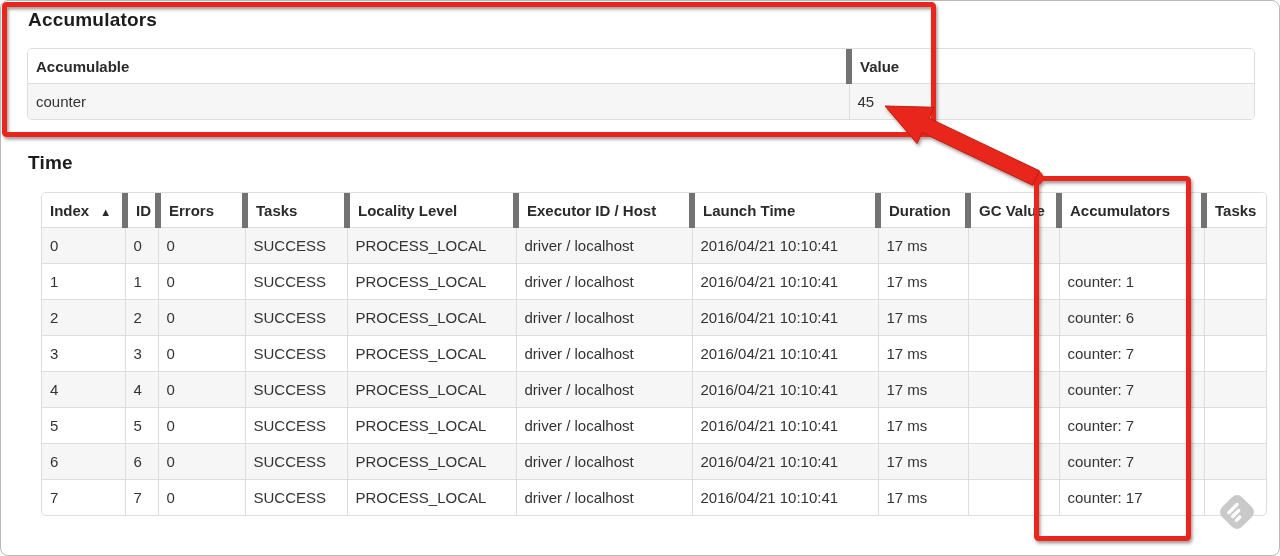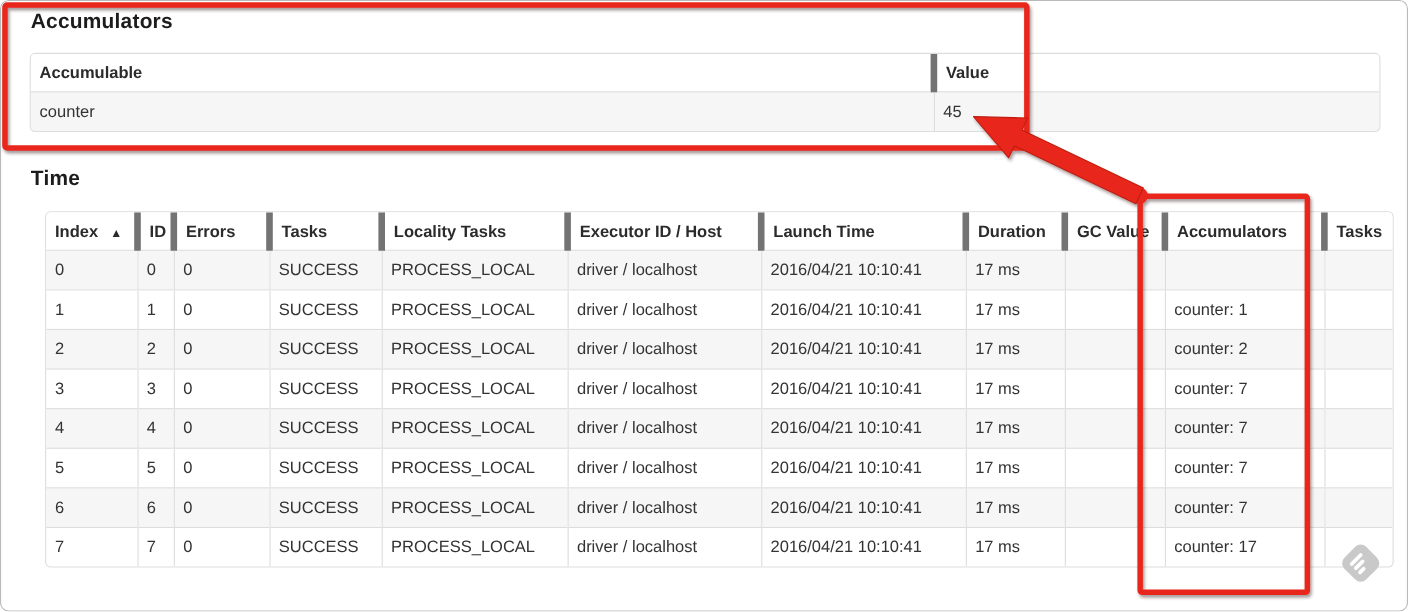--- a/index.html
+++ b/index.html
@@ -99,21 +99,21 @@
         <col style="width:91px">
       <col style="width:145px">
         <col>
     </colgroup>
     <thead>
       <tr>
         <th><span>Index</span><span class="sort-icon">▲</span></th>
         <th>ID</th>
         <th>Errors</th>
         <th>Tasks</th>
-        <th>Locality Tasks</th>
+        <th>Locality Level</th>
         <th>Executor ID / Host</th>
         <th>Launch Time</th>
         <th>Duration</th>
         <th>GC Value</th>
         <th>Accumulators</th>
         <th>Tasks</th>
       </tr>
     </thead>
     <tbody>
         <tr>
@@ -145,21 +145,21 @@
         <tr>
           <td>2</td>
           <td>2</td>
           <td>0</td>
           <td>SUCCESS</td>
           <td>PROCESS_LOCAL</td>
           <td>driver / localhost</td>
           <td>2016/04/21 10:10:41</td>
           <td>17 ms</td>
           <td></td>
-          <td>counter: 2</td>
+          <td>counter: 6</td>
           <td></td>
         </tr>
         <tr>
           <td>3</td>
           <td>3</td>
           <td>0</td>
           <td>SUCCESS</td>
           <td>PROCESS_LOCAL</td>
           <td>driver / localhost</td>
           <td>2016/04/21 10:10:41</td>

